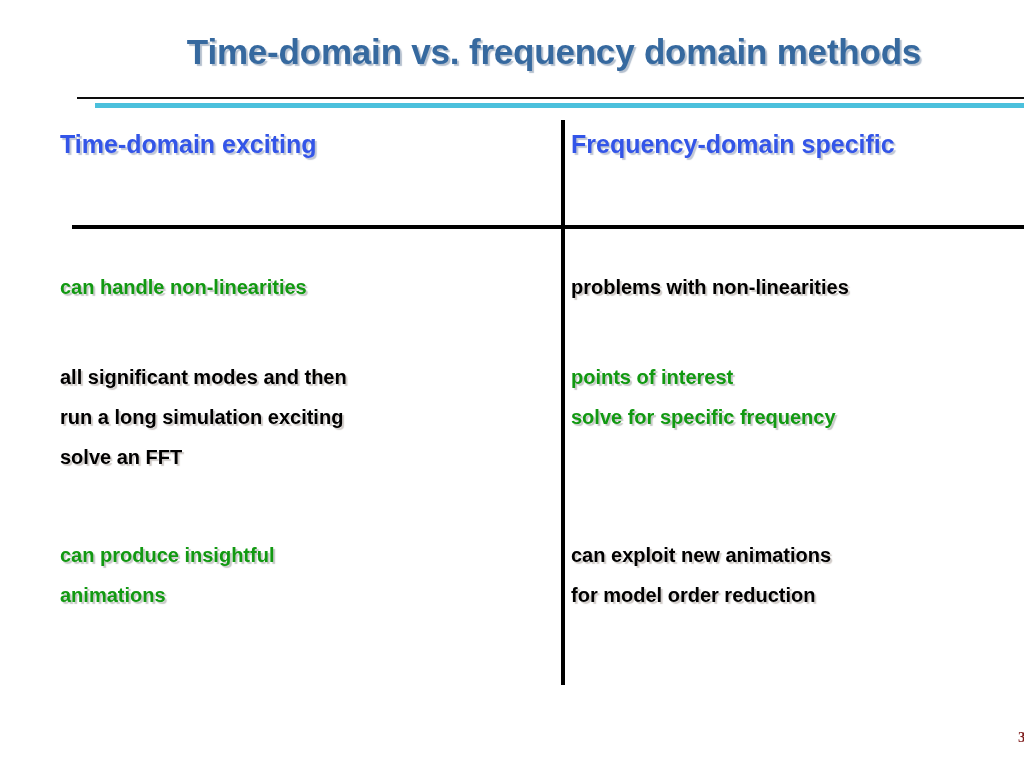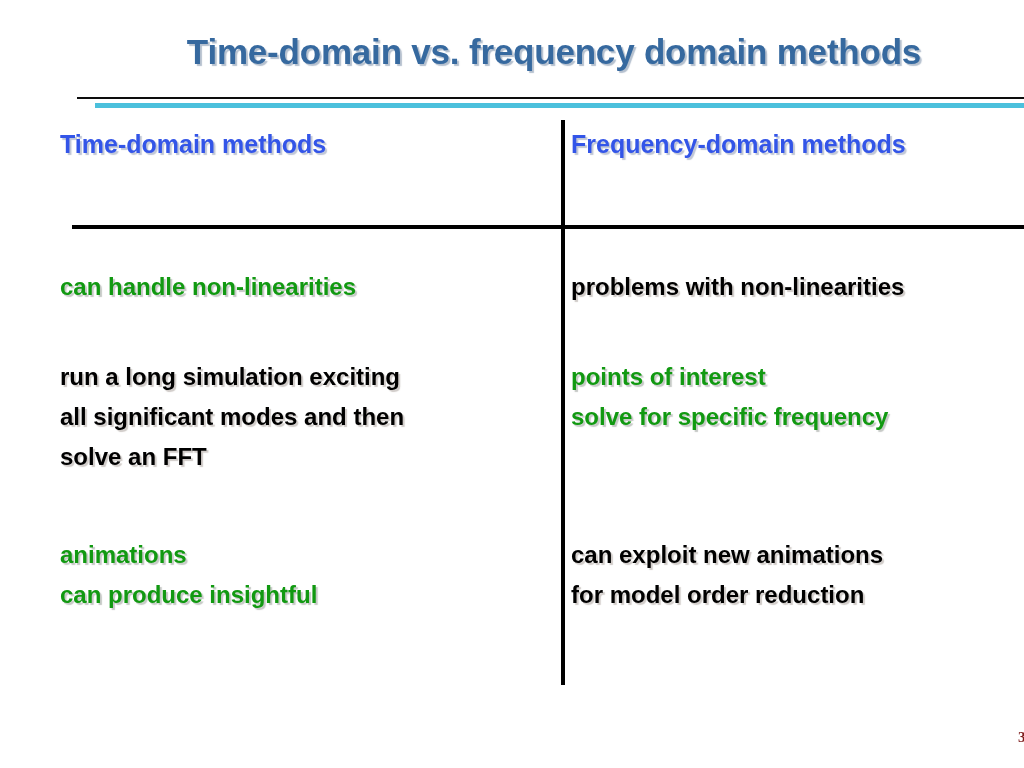--- a/index.html
+++ b/index.html
@@ -89,21 +89,21 @@
     top: 130px;
     font-size: 25px;
     font-weight: bold;
     color: #3355E8;
     text-shadow: 2px 2px 1px rgba(150,160,185,0.6);
     white-space: nowrap;
   }
 
   .cell {
     position: absolute;
-    font-size: 24px;
+    font-size: 20px;
     font-weight: bold;
     line-height: 40px;
     white-space: nowrap;
   }
   .cell .line { display: block; }
 
   .tone-green { color: #119911; text-shadow: 2px 2px 1px rgba(150,155,150,0.55); }
   .tone-red   { color: #000000; text-shadow: 2px 2px 1px rgba(170,160,155,0.55); }
 
   
@@ -131,40 +131,40 @@
 
   <div id="title-rule">
     <div class="rule-black"></div>
     <div class="rule-cyan"></div>
   </div>
 
   <div id="divider-vertical"></div>
   <div id="divider-horizontal"></div>
 
   <div class="column" id="column-left">
-    <div class="col-header">Time-domain methods</div>
+    <div class="col-header">Time-domain exciting</div>
 
     <div class="cell row-1 tone-green">
       <span class="line">can handle non-linearities</span>
     </div>
 
     <div class="cell row-2 tone-red">
+      <span class="line">all significant modes and then</span>
       <span class="line">run a long simulation exciting</span>
-      <span class="line">all significant modes and then</span>
       <span class="line">solve an FFT</span>
     </div>
 
     <div class="cell row-3 tone-green">
+      <span class="line">can produce insightful</span>
       <span class="line">animations</span>
-      <span class="line">can produce insightful</span>
     </div>
   </div>
 
   <div class="column" id="column-right">
-    <div class="col-header">Frequency-domain methods</div>
+    <div class="col-header">Frequency-domain specific</div>
 
     <div class="cell row-1 tone-red">
       <span class="line">problems with non-linearities</span>
     </div>
 
     <div class="cell row-2 tone-green">
       <span class="line">points of interest</span>
       <span class="line">solve for specific frequency</span>
     </div>
 

